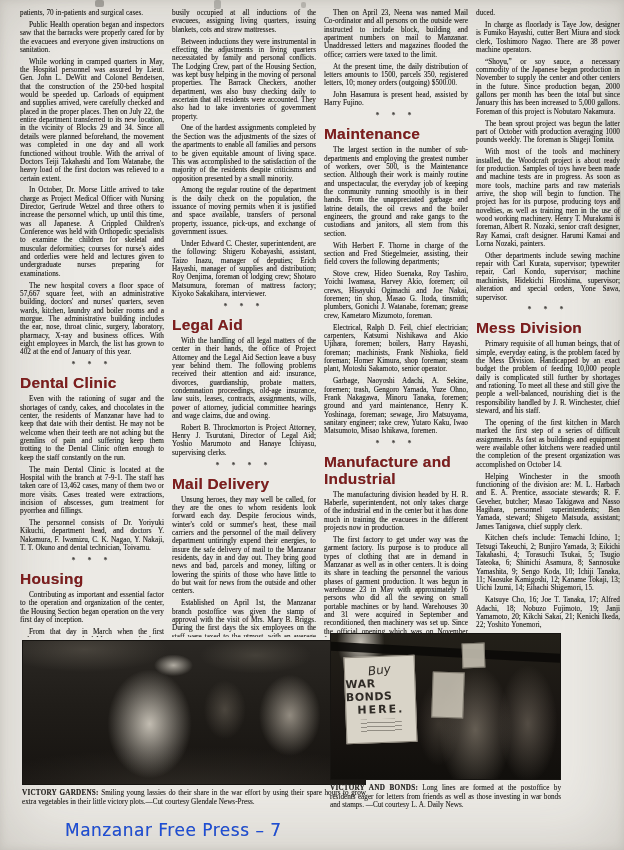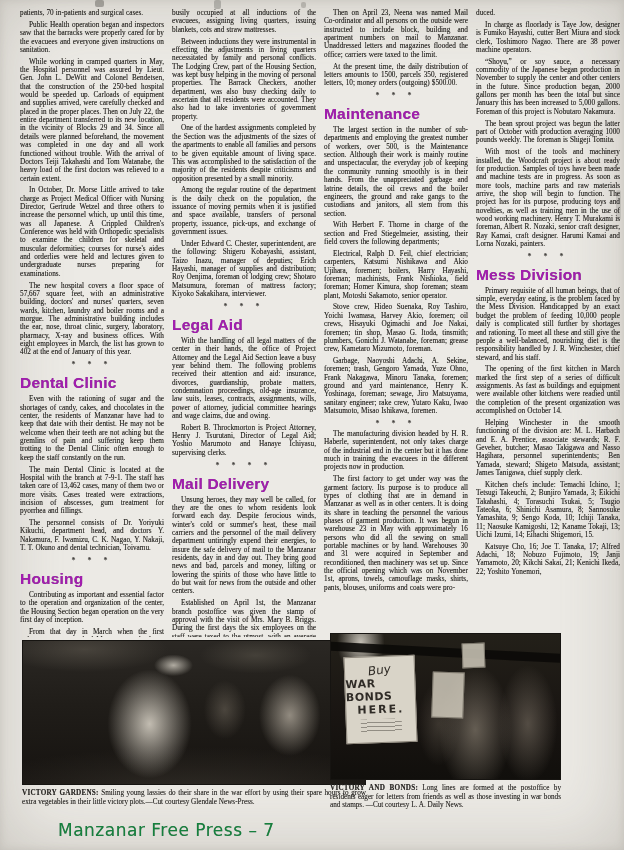--- a/index.html
+++ b/index.html
@@ -22,21 +22,21 @@
   .col{flex:1 1 0;height:100%;overflow:hidden;}
   .body-p{
     margin:0 0 3.5px 0;font-size:7.25px;line-height:8.35px;
     text-align:justify;text-indent:9px;
     text-shadow:0 0 .4px rgba(40,38,35,.55);
     word-spacing:.3px;
   }
   .body-p.noindent{text-indent:0;}
   .section-heading{
     font-family:"Liberation Sans", sans-serif;font-weight:700;
-    font-size:15.5px;line-height:16.5px;letter-spacing:.2px;color:#a21caf;
+    font-size:15.5px;line-height:16.5px;letter-spacing:.2px;color:#7f1d1d;
     margin:6px 0 3.5px 0;text-shadow:0 0 .5px rgba(20,20,20,.5);
   }
   .sep{
     text-align:center;font-size:8px;letter-spacing:5px;color:#3a3835;
     margin:1px 0 2px 0;line-height:9px;font-weight:700;
   }
 
   .figure{position:absolute;}
   .fig-left{left:22px;top:640px;width:344px;}
   .fig-right{left:330px;top:633px;width:231px;}
@@ -90,22 +90,22 @@
     position:absolute;right:7px;bottom:12px;width:13px;height:22px;
     background:#e6e3d8;border:1px solid #55524a;
   }
   .caption{
     margin:4px 0 0 0;font-size:7.2px;line-height:8.5px;text-align:justify;
     text-shadow:0 0 .4px rgba(40,38,35,.5);
   }
   .cap-lead{font-weight:700;letter-spacing:.2px;}
 
   .footer{
-    position:absolute;left:58px;top:820px;
-    font-family:"DejaVu Sans", sans-serif;font-size:17px;color:#15803d;
+    position:absolute;left:65px;top:820px;
+    font-family:"DejaVu Sans", sans-serif;font-size:17px;color:#1d4ed8;
     letter-spacing:.5px;text-shadow:0 0 .5px rgba(44,42,39,.4);
   }
 </style>
 </head>
 <body>
 
 <div class="page">
   <div class="smudge s1"></div>
   <div class="smudge s2"></div>
   <div class="smudge s3"></div>
@@ -139,37 +139,40 @@
         <p class="body-p">With the handling of all legal matters of the center in their hands, the office of Project Attorney and the Legal Aid Section leave a busy year behind them. The following problems received their attention and aid: insurance, divorces, guardianship, probate matters, condemnation proceedings, old-age insurance, law suits, leases, contracts, assignments, wills, power of attorney, judicial committee hearings and wage claims, due and owing.</p>
         <p class="body-p">Robert B. Throckmorton is Project Attorney, Henry J. Tsurutani, Director of Legal Aid; Yoshio Marumoto and Hanaye Ichiyasu, supervising clerks.</p>
         <div class="sep">* * * *</div>
         <h2 class="section-heading">Mail Delivery</h2>
         <p class="body-p">Unsung heroes, they may well be called, for they are the ones to whom residents look forward each day. Despite ferocious winds, winter's cold or summer's heat, these mail carriers and the personnel of the mail delivery department untiringly expend their energies, to insure the safe delivery of mail to the Manzanar residents, day in and day out. They bring good news and bad, parcels and money, lifting or lowering the spirits of those who have little to do but wait for news from the outside and other centers.</p>
         <p class="body-p">Established on April 1st, the Manzanar branch postoffice was given the stamp of approval with the visit of Mrs. Mary B. Briggs. During the first days the six employees on the staff were taxed to the utmost, with an average of 3,000 outgoing and incoming letters, and $400 to $900 money orders per day. Parcels averaged 20 sacks. The residents stood in line for hours to receive their mail since no policy was set concerning the carriers.</p>
       </div>
     <div class="col">
         <p class="body-p">Then on April 23, Neena was named Mail Co-ordinator and all persons on the outside were instructed to include block, building and apartment numbers on mail to Manzanar. Unaddressed letters and magazines flooded the office; carriers were taxed to the limit.</p>
         <p class="body-p">At the present time, the daily distribution of letters amounts to 1500, parcels 350, registered letters, 10; money orders (outgoing) $500.00.</p>
+        <p class="body-p">John Hasamura is present head, assisted by Harry Fujino.</p>
         <div class="sep">* * *</div>
         <h2 class="section-heading">Maintenance</h2>
         <p class="body-p">The largest section in the number of sub-departments and employing the greatest number of workers, over 500, is the Maintenance section. Although their work is mainly routine and unspectacular, the everyday job of keeping the community running smoothly is in their hands. From the unappreciated garbage and latrine details, the oil crews and the boiler engineers, the ground and rake gangs to the custodians and janitors, all stem from this section.</p>
         <p class="body-p">With Herbert F. Thorne in charge of the section and Fred Stiegelmeier, assisting, their field covers the following departments;</p>
+        <p class="body-p">Stove crew, Hideo Suenaka, Roy Tashiro, Yoichi Iwamasa, Harvey Akio, foremen; oil crews, Hisayuki Ogimachi and Joe Nakai, foremen; tin shop, Masao G. Itoda, tinsmith; plumbers, Gonichi J. Watanabe, foreman; grease crew, Kametaro Mizumoto, foreman.</p>
         <p class="body-p">Electrical, Ralph D. Feil, chief electrician; carpenters, Katsumi Nishikawa and Akio Ujihara, foremen; boilers, Harry Hayashi, foreman; machinists, Frank Nishioka, field foreman; Homer Kimura, shop foreman; steam plant, Motoshi Sakamoto, senior operator.</p>
-        <p class="body-p">Stove crew, Hideo Suenaka, Roy Tashiro, Yoichi Iwamasa, Harvey Akio, foremen; oil crews, Hisayuki Ogimachi and Joe Nakai, foremen; tin shop, Masao G. Itoda, tinsmith; plumbers, Gonichi J. Watanabe, foreman; grease crew, Kametaro Mizumoto, foreman.</p>
         <p class="body-p">Garbage, Naoyoshi Adachi, A. Sekine, foremen; trash, Gengoro Yamada, Yuze Ohno, Frank Nakagawa, Minoru Tanaka, foremen; ground and yard maintenance, Henry K. Yoshinaga, foreman; sewage, Jiro Matsuyama, sanitary engineer; rake crew, Yutaro Kaku, Iwao Matsumoto, Misao Ishikawa, foremen.</p>
         <div class="sep">* * *</div>
+        <h2 class="section-heading">Manufacture and Industrial</h2>
         <p class="body-p">The manufacturing division headed by H. R. Haberle, superintendent, not only takes charge of the industrial end in the center but it has done much in training the evacuees in the different projects now in production.</p>
         <p class="body-p">The first factory to get under way was the garment factory. Its purpose is to produce all types of clothing that are in demand in Manzanar as well as in other centers. It is doing its share in teaching the personnel the various phases of garment production. It was begun in warehouse 23 in May with approximately 16 persons who did all the sewing on small portable machines or by hand. Warehouses 30 and 31 were acquired in September and reconditioned, then machinery was set up. Since the official opening which was on November 1st, aprons, towels, camouflage masks, shirts, pants, blouses, uniforms and coats were pro-</p>
       </div>
     <div class="col">
         <p class="body-p noindent">duced.</p>
         <p class="body-p">In charge as floorlady is Taye Jow, designer is Fumiko Hayashi, cutter Bert Miura and stock clerk, Toshimoro Nagao. There are 38 power machine operators.</p>
         <p class="body-p">“Shoyu,” or soy sauce, a necessary commodity of the Japanese began production in November to supply the center and other centers in the future. Since production began, 2000 gallons per month has been the total but since January this has been increased to 5,000 gallons. Foreman of this project is Nobutaro Nakamura.</p>
         <p class="body-p">The bean sprout project was begun the latter part of October with production averaging 1000 pounds weekly. The foreman is Shigeji Tomita.</p>
         <p class="body-p">With most of the tools and machinery installed, the Woodcraft project is about ready for production. Samples of toys have been made and machine tests are in progress. As soon as more tools, machine parts and raw materials arrive, the shop will begin to function. The project has for its purpose, producing toys and novelties, as well as training men in the use of wood working machinery. Henry T. Murakami is foreman, Albert R. Nozaki, senior craft designer, Ray Kamai, craft designer. Harumi Kamai and Lorna Nozaki, painters.</p>
+        <p class="body-p">Other departments include sewing machine repair with Carl Kurata, supervisor; typewriter repair, Carl Kondo, supervisor; machine machinists, Hidekichi Hiroshima, supervisor; alteration and special orders, Yone Sawa, supervisor.</p>
         <div class="sep">* * *</div>
         <h2 class="section-heading">Mess Division</h2>
         <p class="body-p">Primary requisite of all human beings, that of simple, everyday eating, is the problem faced by the Mess Division. Handicapped by an exact budget the problem of feeding 10,000 people daily is complicated still further by shortages and rationing. To meet all these and still give the people a well-balanced, nourishing diet is the responsibility handled by J. R. Winchester, chief steward, and his staff.</p>
         <p class="body-p">The opening of the first kitchen in March marked the first step of a series of difficult assignments. As fast as buildings and equipment were available other kitchens were readied until the completion of the present organization was accomplished on October 14.</p>
         <p class="body-p">Helping Winchester in the smooth functioning of the division are: M. L. Harbach and E. A. Prentice, associate stewards; R. F. Geveher, butcher; Masao Takigawa and Nasso Hagihara, personnel superintendents; Ben Yamada, steward; Shigeto Matsuda, assistant; James Tanigawa, chief supply clerk.</p>
         <p class="body-p">Kitchen chefs include: Temachi Ichino, 1; Tetsugi Takeuchi, 2; Bunjiro Yamada, 3; Eikichi Takahashi, 4; Torasuchi Tsukai, 5; Tsugio Tateoka, 6; Shinichi Asamura, 8; Sannosuke Yamashita, 9; Sengo Koda, 10; Ichiji Tanaka, 11; Naosuke Kamigoshi, 12; Kaname Tokaji, 13; Uichi Izumi, 14; Eihachi Shigemori, 15.</p>
         <p class="body-p">Katsuye Cho, 16; Joe T. Tanaka, 17; Alfred Adachi, 18; Nobuzo Fujimoto, 19; Janji Yamamoto, 20; Kikchi Sakai, 21; Kenichi Ikeda, 22; Yoshito Yonemori,</p>
       </div>
   </div>
 

